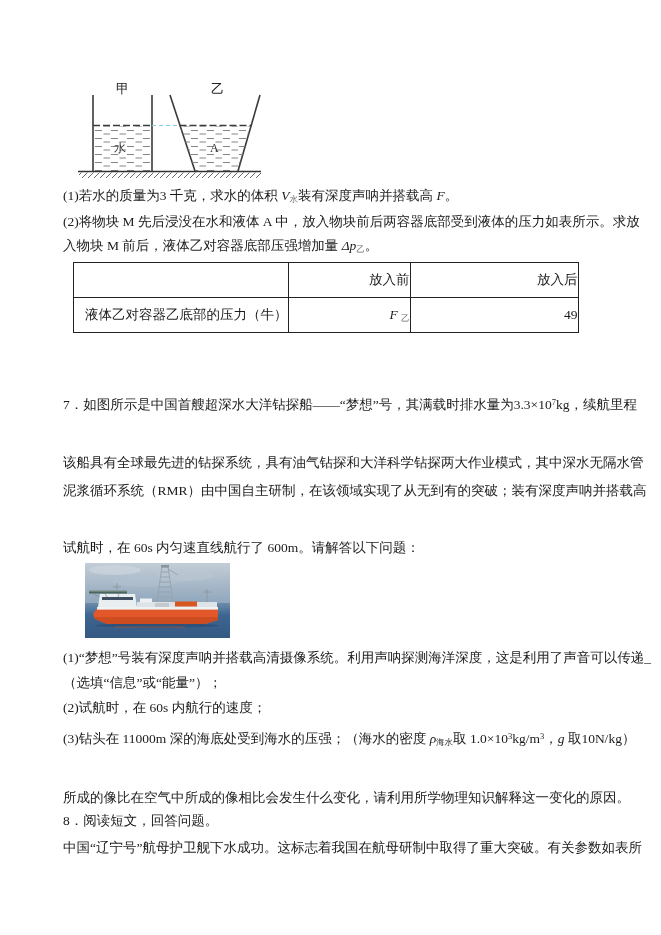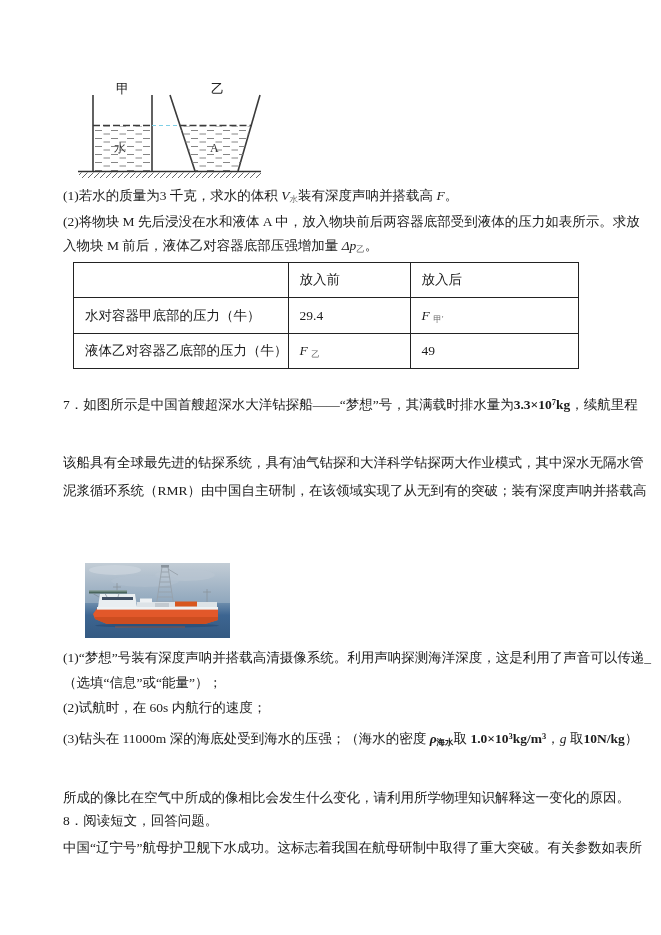--- a/index.html
+++ b/index.html
@@ -2,26 +2,26 @@
 <html><head>
 <meta charset="utf-8">
 <style>
   html,body{margin:0;padding:0;background:#ffffff;}
   .page{position:relative;width:661px;height:935px;background:#fff;overflow:hidden;
         font-family:"Liberation Serif","DejaVu Serif",serif;color:#1b1b1b;}
   .line{position:absolute;left:63px;white-space:nowrap;font-size:13.5px;line-height:17px;}
   .line sub,.line sup,.ptable sub{line-height:0;}
   sub{font-size:8.5px;vertical-align:-2px;}
   sup{font-size:8.5px;vertical-align:4px;}
-  .b{font-weight:700;}
+  .b{font-weight:400;}
   .i{font-style:italic;}
   .lt{color:#6b6b6b;}
   .ptable{position:absolute;left:73px;top:262px;border-collapse:collapse;table-layout:fixed;}
   .ptable td{border:1px solid #222;font-size:13.5px;padding:0 0 0 11px;vertical-align:middle;
-             white-space:nowrap;color:#1b1b1b;}
+             white-space:nowrap;color:#1b1b1b;text-align:right;}
   .c1{width:196px;} .c2{width:110px;} .c3{width:156px;margin-top:18px;}
   .hr1 td{height:34px;} .hr2 td{height:35px;} .hr3 td{height:34px;}
   .diagram{position:absolute;left:78px;top:80px;}
   .shipphoto{position:absolute;left:85px;top:563px;}
   svg text{font-family:"Liberation Serif","DejaVu Serif",serif;}
 </style>
 </head>
 <body>
 
 <div class="page">
@@ -60,36 +60,32 @@
   <div class="line" style="top:213px"><span>(2)将物块 M 先后浸没在水和液体 A 中，放入物块前后两容器底部受到液体的压力如表所示。求放</span></div>
   <div class="line" style="top:237px"><span>入物块 M 前后，液体乙对容器底部压强增加量 </span><span class="i">Δp</span><sub class="lt">乙</sub><span>。</span></div>
 
   <table class="ptable">
     <tbody>
         <tr class="hr1">
       <td class="c1"></td>
       <td class="c2">放入前</td>
       <td class="c3">放入后</td>
     </tr>
-    <tr class="hr2">
-      <td>水对容器甲底部的压力（牛）</td>
-      <td>29.4</td>
-      <td><span class="i">F </span><sub class="lt">甲′</sub></td>
-    </tr>
     <tr class="hr3">
       <td>液体乙对容器乙底部的压力（牛）</td>
       <td><span class="i">F </span><sub class="lt">乙</sub></td>
       <td>49</td>
     </tr>
   </tbody>
     </table>
 
   <div class="line" style="top:396px"><span>7．如图所示是中国首艘超深水大洋钻探船——“梦想”号，其满载时排水量为</span><span class="b">3.3×10</span><sup class="b">7</sup><span class="b">kg</span><span>，续航里程</span></div>
   <div class="line" style="top:482px"><span>泥浆循环系统（RMR）由中国自主研制，在该领域实现了从无到有的突破；装有深度声呐并搭载高</span></div>
   <div class="line" style="top:454px"><span>该船具有全球最先进的钻探系统，具有油气钻探和大洋科学钻探两大作业模式，其中深水无隔水管</span></div>
+  <div class="line" style="top:539px"><span>试航时，在 60s 内匀速直线航行了 600m。请解答以下问题：</span></div>
 
   <svg class="shipphoto" width="145" height="75" viewBox="0 0 145 75" preserveAspectRatio="none">
     <defs>
       <linearGradient id="skyg" x1="0" y1="0" x2="0" y2="1">
         <stop offset="0" stop-color="#c3cdd6"></stop>
         <stop offset="0.6" stop-color="#a3b5c6"></stop>
         <stop offset="1" stop-color="#8ea6bc"></stop>
       </linearGradient>
       <linearGradient id="seag" x1="0" y1="0" x2="0" y2="1">
         <stop offset="0" stop-color="#6c8cab"></stop>

